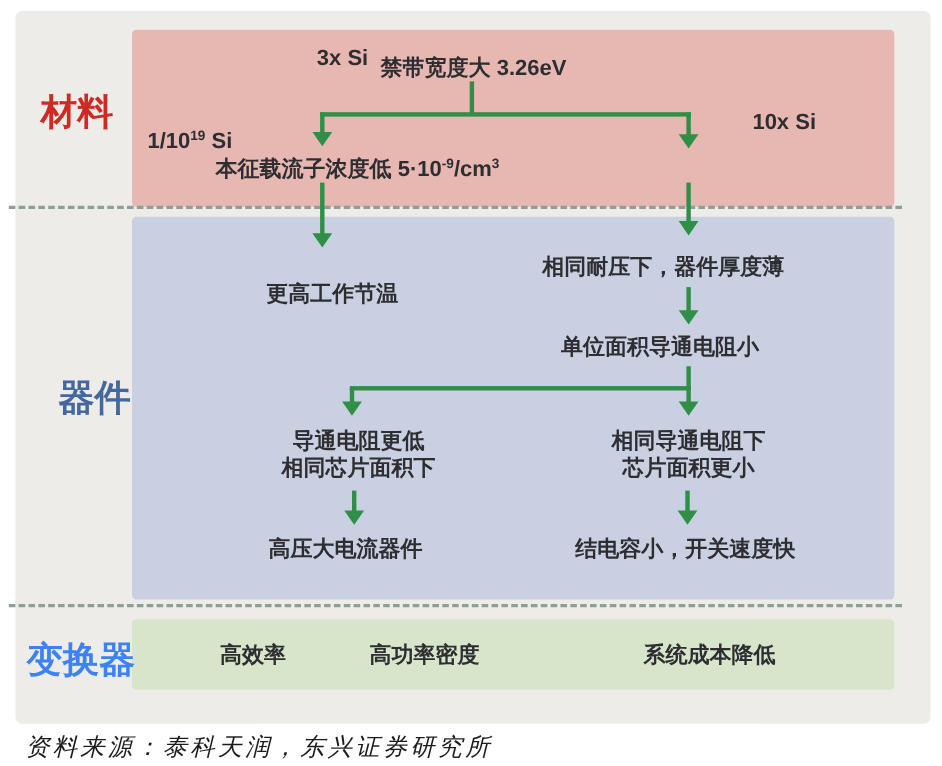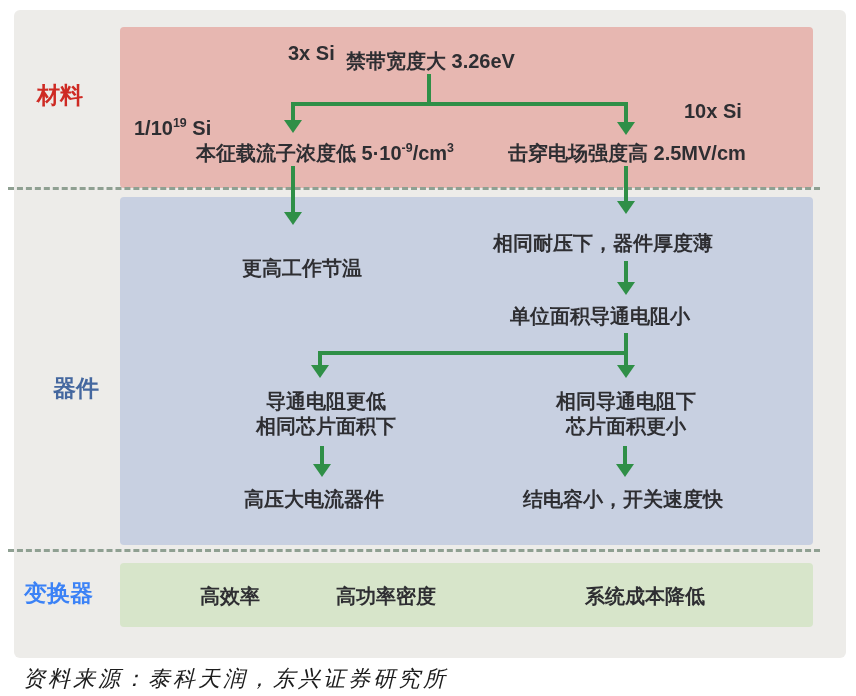--- a/index.html
+++ b/index.html
@@ -9,23 +9,23 @@
   }
   .panel{position:absolute;left:14px;top:10px;width:832px;height:648px;
     background:#edece9;border-radius:6px;}
   .box{position:absolute;border-radius:4px;}
   .box-material{left:120px;top:27px;width:693px;height:161px;background:#e7b7b1;}
   .box-device{left:120px;top:197px;width:693px;height:348px;background:#c8d0e1;}
   .box-converter{left:120px;top:563px;width:693px;height:64px;background:#d7e5ca;}
   .sep{position:absolute;left:8px;width:812px;height:0;border-top:3px dashed #8fa092;}
   .sep1{top:187px;}
   .sep2{top:549px;}
-  .seclabel{position:absolute;font-weight:bold;font-size:23px;white-space:nowrap;}
+  .seclabel{position:absolute;font-weight:bold;font-size:33px;white-space:nowrap;}
   .seclabel-material{left:37px;top:80px;color:#ce2a23;}
-  .seclabel-device{left:53px;top:340px;color:#44679f;margin-top:33px;}
+  .seclabel-device{left:53px;top:340px;color:#44679f;}
   .seclabel-converter{left:24px;top:578px;color:#3b82f6;text-align:right;}
   .txt{position:absolute;font-size:20px;font-weight:600;color:#2e2e32;white-space:nowrap;}
   .ctr{transform:translateX(-50%);text-align:center;line-height:25px;}
   sup{font-size:0.62em;}
   
   .al{position:absolute;background:#2f8f47;}
   .ah{position:absolute;width:0;height:0;
     border-left:9px solid transparent;border-right:9px solid transparent;
     border-top:13px solid #2f8f47;}
   .footer{position:absolute;left:23px;top:664px;font-family:"Liberation Serif", serif;
@@ -77,21 +77,20 @@
     <div class="ah" style="left:313px;top:464px;"></div>
     <div class="al" style="left:623px;top:446px;width:4px;height:19px;"></div>
     <div class="ah" style="left:616px;top:464px;"></div>
   </div>
 
   <div class="txt" style="left:288px;top:42px;">3x Si</div>
   <div class="txt" style="left:346px;top:48px;">禁带宽度大 3.26eV</div>
   <div class="txt" style="left:134px;top:116px;"><span>1/10</span><sup>19</sup><span> Si</span></div>
   <div class="txt" style="left:196px;top:140px;"><span>本征载流子浓度低 5·10</span><sup>-9</sup><span>/cm</span><sup>3</sup></div>
   <div class="txt" style="left:684px;top:100px;">10x Si</div>
-  <div class="txt" style="left:508px;top:140px;">击穿电场强度高 2.5MV/cm</div>
 
   <div class="txt ctr" style="left:302px;top:256px;">更高工作节温</div>
   <div class="txt ctr" style="left:603px;top:231px;">相同耐压下，器件厚度薄</div>
   <div class="txt ctr" style="left:600px;top:304px;">单位面积导通电阻小</div>
   <div class="txt ctr" style="left:326px;top:389px;">
     <span style="display:block;">导通电阻更低</span>
     <span style="display:block;">相同芯片面积下</span>
   </div>
   <div class="txt ctr" style="left:626px;top:389px;">
     <span style="display:block;">相同导通电阻下</span>

